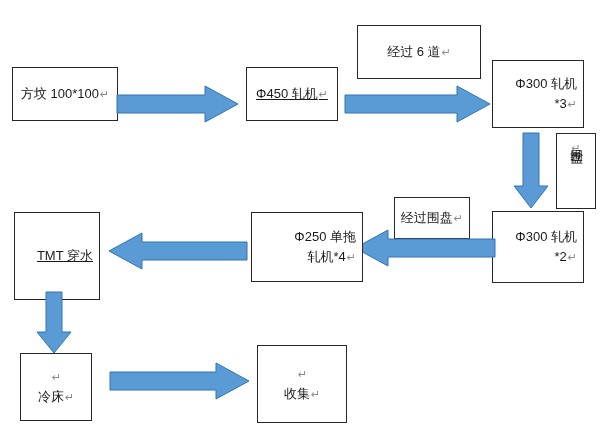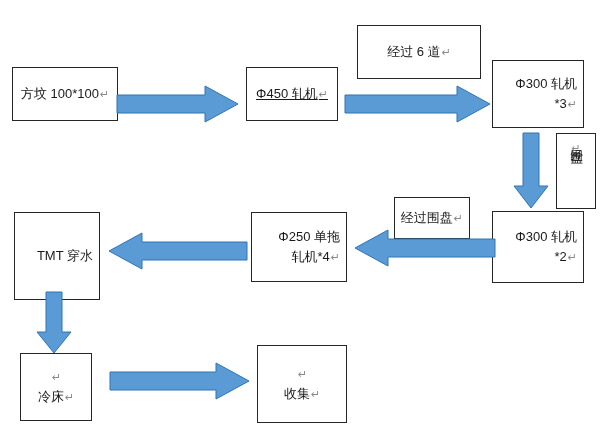--- a/index.html
+++ b/index.html
@@ -124,34 +124,34 @@
       <span>经过围盘</span><span class="pmark">↵</span>
     </span>
   </div>
 
   <div class="arrow" style="left:354px; top:229px; width:142px; height:38px;">
     <svg width="142" height="38" viewBox="0 0 142 38" aria-hidden="true">
       <polygon points="141,10 34,10 34,1 1,19 34,37 34,28 141,28" fill="#5B9BD5" stroke="#2E75B6" stroke-width="1"></polygon>
     </svg>
   </div>
 
-  <div class="node left" style="left:251px; top:212px; width:96px; height:70px;">
+  <div class="node left" style="left:251px; top:212px; width:112px; height:70px;">
     <span class="ln">Φ250 单拖</span>
     <span class="ln">
       <span>轧机*4</span><span class="pmark">↵</span>
     </span>
   </div>
 
   <div class="arrow" style="left:108px; top:232px; width:140px; height:38px;">
     <svg width="140" height="38" viewBox="0 0 140 38" aria-hidden="true">
       <polygon points="139,10 34,10 34,1 1,19 34,37 34,28 139,28" fill="#5B9BD5" stroke="#2E75B6" stroke-width="1"></polygon>
     </svg>
   </div>
 
-  <div class="node left" style="left:14px; top:212px; width:86px; height:88px;">
+  <div class="node left" style="left:14px; top:212px; width:86px; height:88px;text-decoration:underline;">
     <span class="ln">TMT 穿水</span>
   </div>
 
   <div class="arrow" style="left:36px; top:292px; width:38px; height:62px;">
     <svg width="38" height="62" viewBox="0 0 38 62" aria-hidden="true">
       <polygon points="10,0 26,0 26,40 35,40 18,61 1,40 10,40" fill="#5B9BD5" stroke="#2E75B6" stroke-width="1"></polygon>
     </svg>
   </div>
 
   <div class="node center" style="left:20px; top:353px; width:72px; height:68px;">

